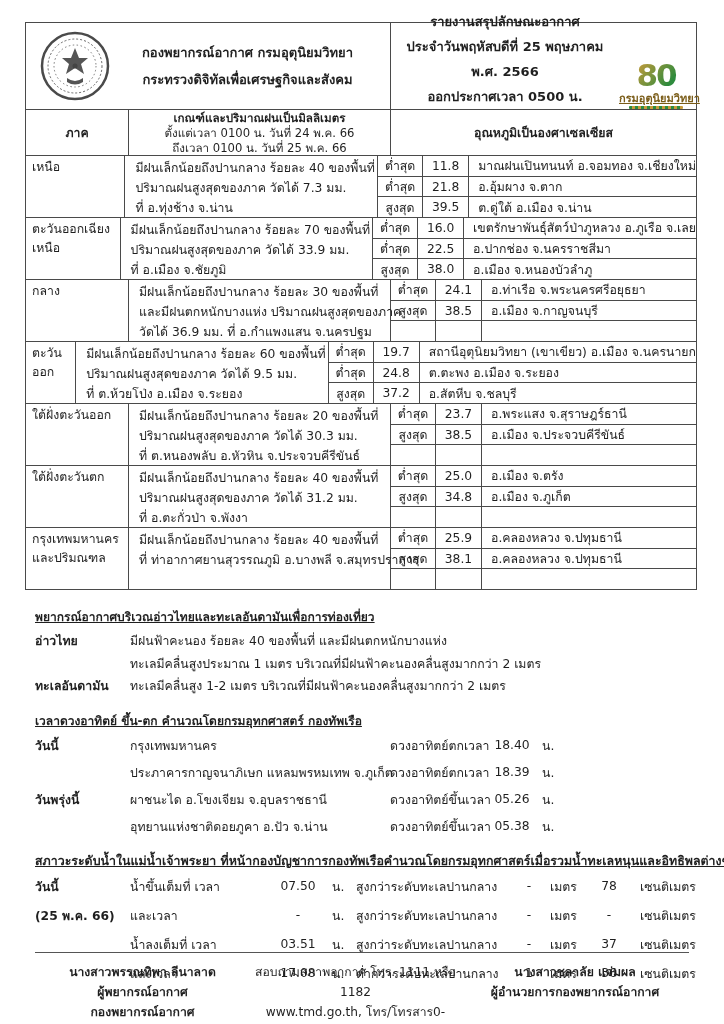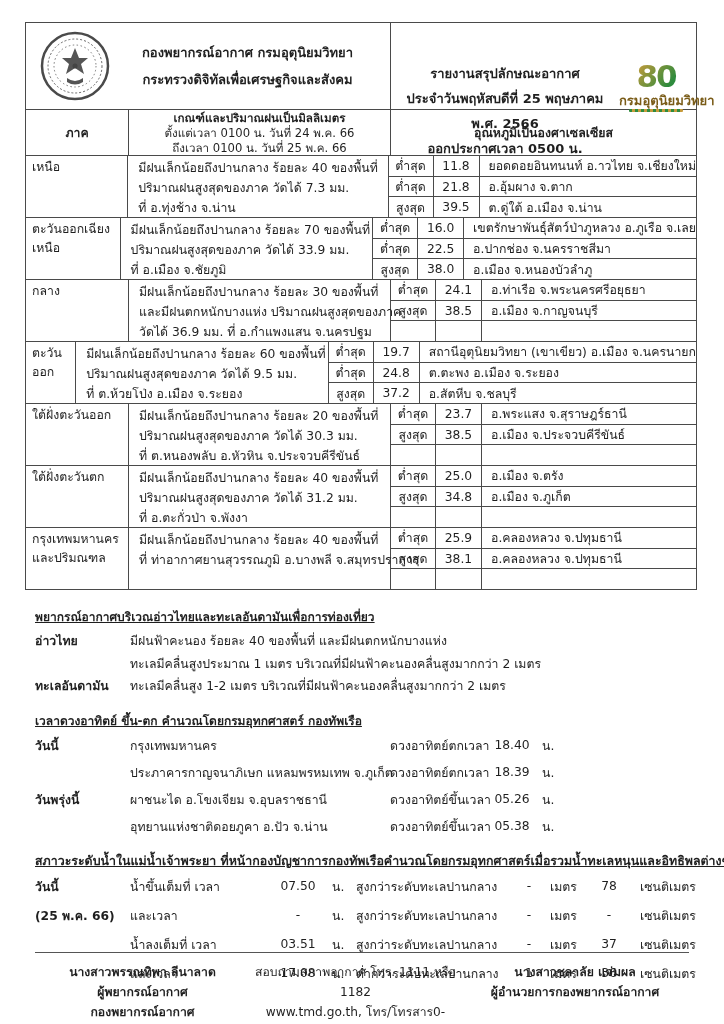--- a/index.html
+++ b/index.html
@@ -12,26 +12,26 @@
     font-size: 12.3px;
   }
   .doc { position:absolute; left:25px; top:22px; width:672px; }
 
   
   .tbl { border:1.5px solid #4a4a4a; }
   .hA { display:flex; height:86px; }
   .hA-left { width:365px; border-right:1.5px solid #4a4a4a; display:flex; align-items:center; padding-left:13px; }
   .seal { width:72px; height:72px; flex:0 0 auto; }
   .hA-left-text { flex:1; text-align:center; font-weight:bold; font-size:13px; line-height:27px; padding-right:6px; }
-  .hA-right { flex:1; display:flex; align-items:flex-start;margin-top:38px; }
+  .hA-right { flex:1; display:flex; align-items:flex-end;margin-top:38px; }
   .hA-right-text { flex:1; text-align:center; font-weight:bold; font-size:13px; line-height:25px; }
   .logo80 { width:74px; margin-right:3px; text-align:center; line-height:1; }
   .logo80-num { font-size:31px; font-weight:bold; color:#2e8b3d; letter-spacing:-2px;
     background:linear-gradient(130deg,#c79b3b 20%,#2e8b3d 70%); -webkit-background-clip:text; background-clip:text; -webkit-text-fill-color:transparent; }
-  .logo80-label { font-size:13px; font-weight:bold; color:#7a5c18; margin-top:2px; white-space:nowrap; }
+  .logo80-label { font-size:11px; font-weight:bold; color:#7a5c18; margin-top:2px; white-space:nowrap;text-decoration:underline; }
   .logo80-bar { height:3px; margin:2px 10px 0 10px; background:repeating-linear-gradient(90deg,#2e8b3d 0 3px,#c79b3b 3px 6px); border-radius:1px; }
 
   .hB { display:flex; height:46px; border-top:1.5px solid #4a4a4a; text-align:center; }
   .hc1 { width:103px; border-right:1.5px solid #4a4a4a; font-weight:bold; display:flex; align-items:center; justify-content:center; }
   .hc2 { width:262px; border-right:1.5px solid #4a4a4a; font-size:11.6px; line-height:15px; padding-top:1px; }
   .hc2 .l1 { font-weight:bold; }
   .hc3 { flex:1; font-weight:bold; display:flex; align-items:center; justify-content:center; }
 
   .rrow { display:flex; border-top:1.5px solid #4a4a4a; height:62px; }
   .c-region { width:103px; border-right:1.5px solid #4a4a4a; font-weight:normal; padding:2px 2px 0 6px; line-height:19px; }
@@ -133,21 +133,21 @@
       </div>
       <div class="c-rain">
         <div>มีฝนเล็กน้อยถึงปานกลาง ร้อยละ 40 ของพื้นที่</div>
         <div>ปริมาณฝนสูงสุดของภาค วัดได้ 7.3 มม.</div>
         <div>ที่ อ.ทุ่งช้าง จ.น่าน</div>
       </div>
       <div class="c-temps">
         <div class="trow">
           <div class="tl">ต่ำสุด</div>
           <div class="tv">11.8</div>
-          <div class="tp">ยอดดอยอินทนนท์ อ.าวไทย จ.เชียงใหม่</div>
+          <div class="tp">มาณฝนเปินทนนท์ อ.จอมทอง จ.เชียงใหม่</div>
         </div>
         <div class="trow">
           <div class="tl">ต่ำสุด</div>
           <div class="tv">21.8</div>
           <div class="tp">อ.อุ้มผาง จ.ตาก</div>
         </div>
         <div class="trow">
           <div class="tl">สูงสุด</div>
           <div class="tv">39.5</div>
           <div class="tp">ต.ดู่ใต้ อ.เมือง จ.น่าน</div>

